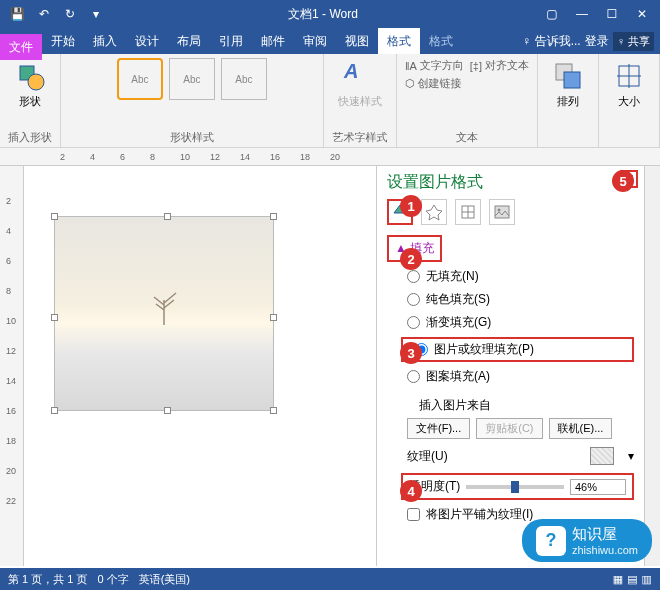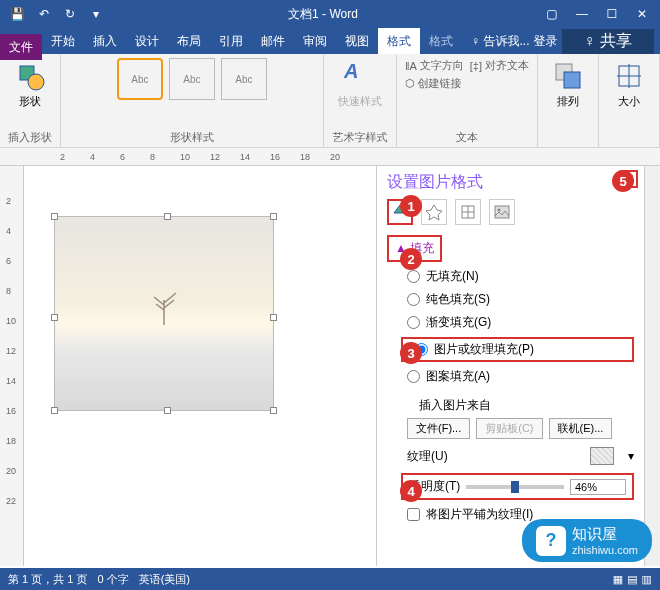--- a/index.html
+++ b/index.html
@@ -9,24 +9,24 @@
 .qat-btn { width: 24px; height: 22px; display: flex; align-items: center; justify-content: center; color: #fff; }
 .title-text { flex: 1; text-align: center; font-size: 12px; }
 .context-tabs { display: flex; height: 28px; }
 .ctx-tab { padding: 0 8px; display: flex; align-items: center; color: #fff; font-size: 11px; }
 .ctx-tab.pink { background: #c43e99; }
 .ctx-tab.teal { background: #3d8b82; }
 .win-btns { display: flex; gap: 2px; padding-right: 4px; }
 .win-btn { width: 28px; height: 22px; display: flex; align-items: center; justify-content: center; color: #fff; }
 .tabs { height: 26px; background: #2b579a; display: flex; align-items: center; color: #fff; font-size: 12px; }
 .tab { padding: 0 9px; height: 26px; display: flex; align-items: center; }
-.tab.file { background: #701a75; margin-top: 12px; }
+.tab.file { background: #d946ef; margin-top: 12px; }
 .tab.active { background: #fff; color: #2b579a; }
 .tab-right { margin-left: auto; display: flex; align-items: center; gap: 4px; padding-right: 6px; }
-.share-btn { background: #1e3e6e; padding: 2px 22px; color: #fff; font-size: 16px; }
+.share-btn { background: #1e3e6e; padding: 2px 4px; color: #fff; font-size: 11px; }
 .ribbon { height: 94px; background: #f3f3f3; border-bottom: 1px solid #d4d4d4; display: flex; }
 .rib-group { border-right: 1px solid #d4d4d4; padding: 4px 8px 2px; display: flex; flex-direction: column; align-items: center; }
 .rib-group-label { font-size: 11px; color: #666; margin-top: auto; }
 .big-btn { display: flex; flex-direction: column; align-items: center; gap: 2px; padding: 2px 6px; }
 .big-btn-icon { width: 32px; height: 32px; }
 .big-btn-label { font-size: 11px; }
 .style-row { display: flex; gap: 6px; }
 .style-box { width: 46px; height: 42px; border: 1px solid #bbb; display: flex; align-items: center; justify-content: center; font-size: 10px; color: #888; }
 .style-box:first-child { border: 2px solid #f39c12; border-radius: 4px; }
 .small-grid { display: grid; grid-template-columns: auto auto; gap: 3px 6px; font-size: 11px; color: #666; }
@@ -34,21 +34,21 @@
 .ruler-h { height: 18px; background: #f4f4f4; border-bottom: 1px solid #ccc; display: flex; align-items: center; font-size: 9px; color: #666; position: relative; padding-left: 40px; }
 .ruler-h span { position: absolute; }
 .doc-area { display: flex; height: 400px; }
 .ruler-v { width: 24px; background: #f4f4f4; border-right: 1px solid #ccc; position: relative; font-size: 9px; color: #666; }
 .ruler-v span { position: absolute; left: 6px; }
 .page { flex: 1; background: #fff; position: relative; padding: 30px 20px; }
 .picture { width: 220px; height: 195px; margin: 20px 0 0 10px; border: 1px solid #bbb; position: relative; background: linear-gradient(180deg, #e8e6e0 0%, #f5efe0 45%, #fff8e8 55%, #e8e8e8 70%, #d8d8d8 100%); }
 .tree { position: absolute; left: 50%; top: 30%; width: 60px; height: 60px; transform: translateX(-50%); }
 .handle { width: 7px; height: 7px; background: #fff; border: 1px solid #888; position: absolute; }
 .pane { width: 268px; border-left: 1px solid #ccc; background: #fff; display: flex; flex-direction: column; padding: 6px 10px; position: relative; }
-.pane-title { color: #8b5cf6; font-size: 16px; margin-bottom: 6px; }
+.pane-title { color: #15803d; font-size: 16px; margin-bottom: 6px; }
 .pane-close { position: absolute; right: 6px; top: 4px; width: 18px; height: 18px; border: 2px solid #d9322e; display: flex; align-items: center; justify-content: center; font-size: 14px; color: #666; }
 .pane-icons { display: flex; gap: 8px; margin-bottom: 10px; }
 .pane-icon { width: 26px; height: 26px; border: 1px solid #ccc; display: flex; align-items: center; justify-content: center; }
 .pane-icon.sel { border: 2px solid #d9322e; }
 .section-hdr { color: #a21caf; font-size: 12px; padding: 3px 6px; border: 2px solid #d9322e; display: inline-block; margin-bottom: 6px; }
 .radios { padding-left: 20px; display: flex; flex-direction: column; gap: 6px; margin-bottom: 8px; }
 .radio-row { display: flex; align-items: center; gap: 6px; font-size: 12px; }
 .radio-row input { margin: 0; }
 .radio-row.boxed { border: 2px solid #d9322e; padding: 2px 12px; margin-left: -6px; }
 .sub-label { font-size: 12px; margin: 4px 0 4px 32px; }

